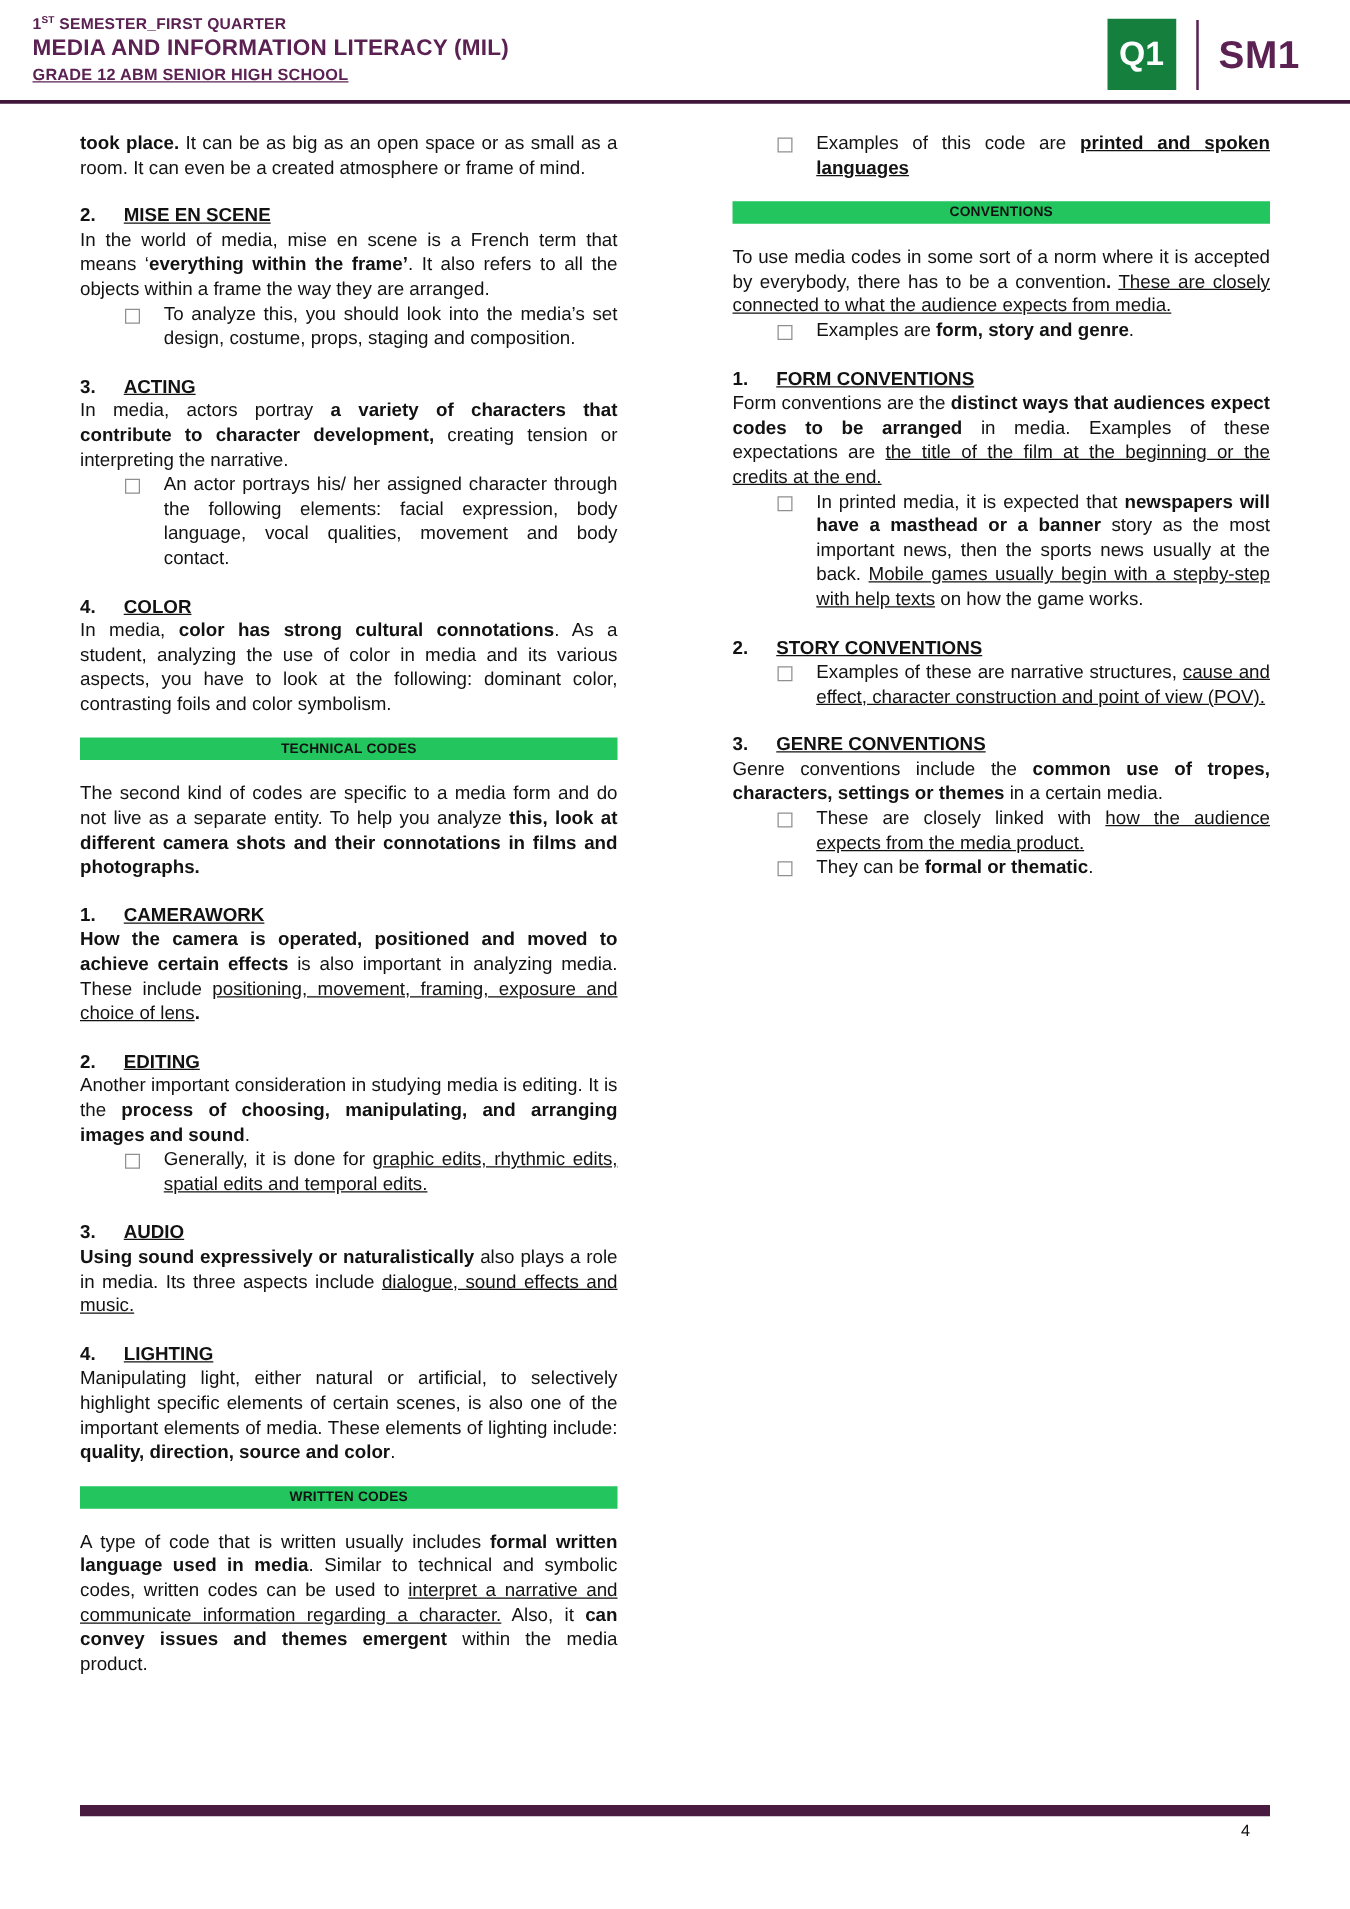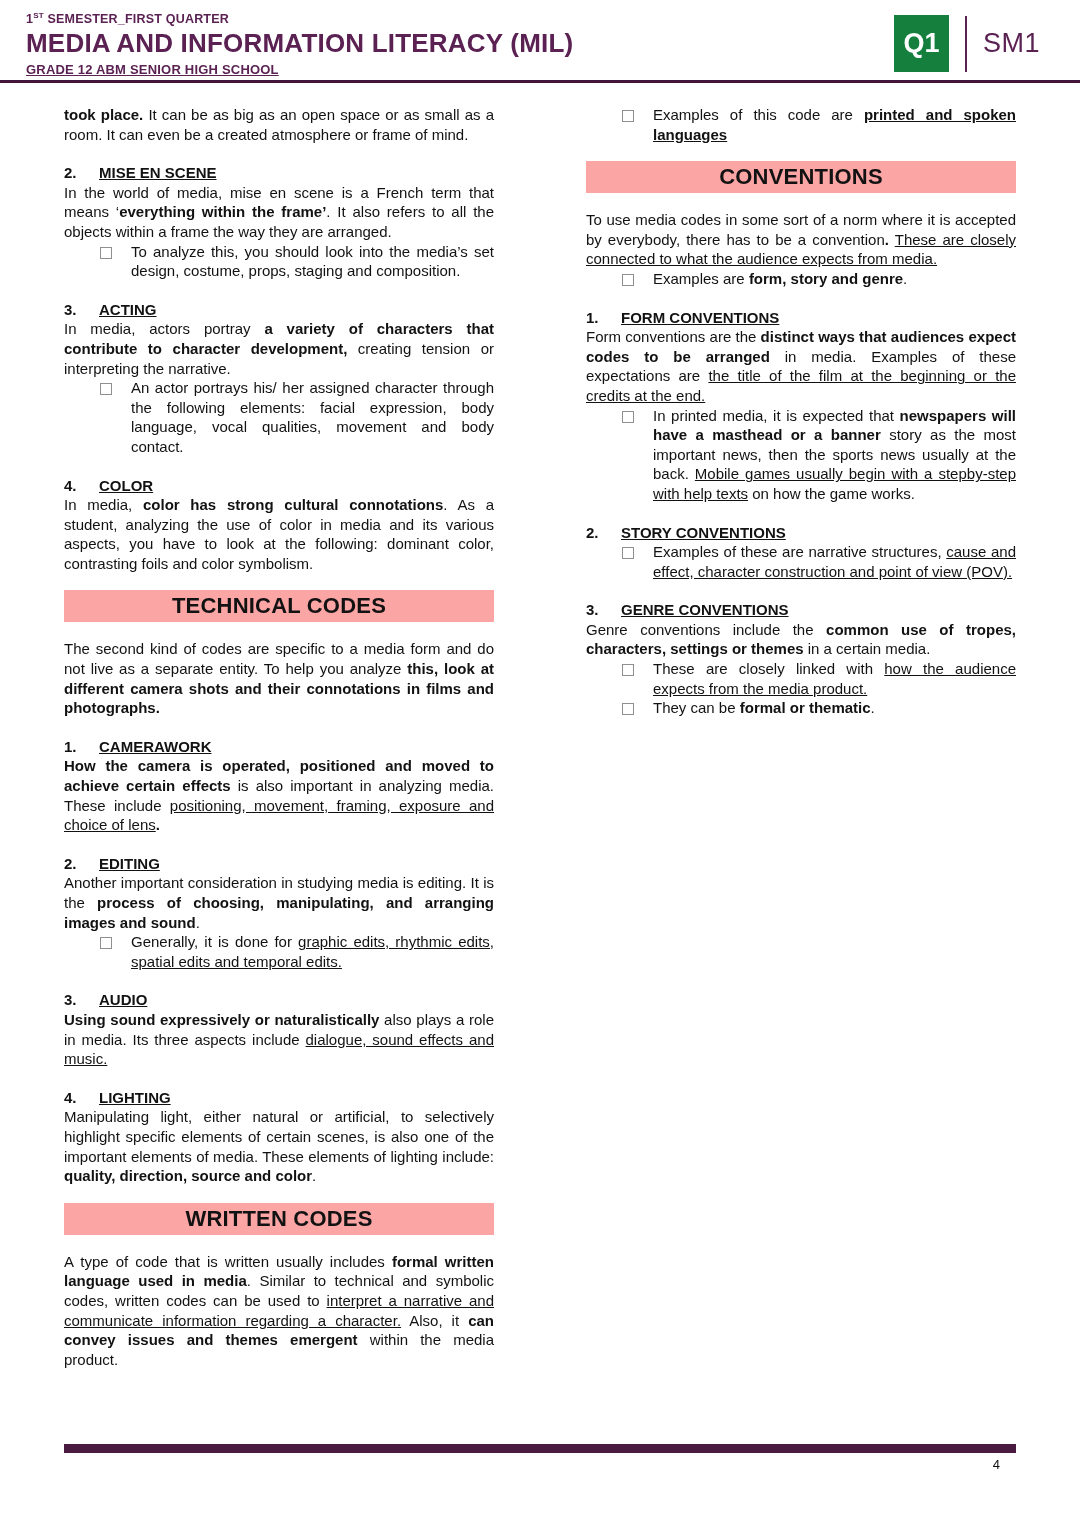--- a/index.html
+++ b/index.html
@@ -12,29 +12,29 @@
 
   
   .header{
     display:flex;justify-content:space-between;align-items:flex-start;
     height:83px;box-sizing:border-box;padding:11px 26px 0 26px;
     border-bottom:3px solid #41163a;
   }
   .h-left{display:flex;flex-direction:column;}
   .sem-line{font-size:12.5px;font-weight:bold;color:#5a2152;letter-spacing:.2px;}
   .sem-line sup{font-size:8px;}
-  .h-title{font-size:26px;font-weight:bold;color:#5a2152;margin-top:2px;letter-spacing:.2px;}
+  .h-title{font-size:18px;font-weight:bold;color:#5a2152;margin-top:2px;letter-spacing:.2px;}
   .h-sub{font-size:13px;font-weight:bold;color:#5a2152;margin-top:3px;letter-spacing:.2px;text-decoration:underline;}
   .h-right{display:flex;align-items:center;gap:16px;margin-top:4px;margin-right:14px;}
   .q-badge{
     width:55px;height:57px;background:#15803d;color:#ffffff;
     font-weight:bold;font-size:27px;display:flex;align-items:center;justify-content:center;
   }
   .v-div{width:2px;height:56px;background:#5a2152;}
-  .m-badge{font-size:27px;font-weight:normal;color:#5a2152;letter-spacing:.5px;}
+  .m-badge{font-size:31px;font-weight:bold;color:#5a2152;letter-spacing:.5px;}
 
   
   .content{display:flex;gap:92px;padding:0 64px;margin-top:22px;}
   .col{flex:1;min-width:0;}
 
   .para{margin:0;font-size:15px;line-height:19.6px;text-align:justify;}
   .b{font-weight:bold;}
   .u{text-decoration:underline;}
 
   .heading{margin-top:19px;font-size:15px;line-height:19.6px;font-weight:bold;display:flex;}
@@ -42,21 +42,21 @@
   .htext{text-decoration:underline;}
 
   .bullet{display:flex;font-size:15px;line-height:19.6px;}
   .bullet-box{
     flex:none;width:10px;height:10px;border:1px solid #8f8f8f;
     margin:5px 0 0 36px;background:#fff;
   }
   .bullet-text{flex:1;margin-left:19px;text-align:justify;}
 
   .banner{
-    margin:17px 0;background:#fca5a5;font-weight:bold;font-size:22px;
+    margin:17px 0;background:#22c55e;font-weight:bold;font-size:11px;
     text-align:center;padding:3px 0;letter-spacing:.2px;
   }
 
   
   .footer-bar{position:absolute;left:64px;right:64px;top:1444px;height:9px;background:#4a1b41;}
   .page-num{position:absolute;top:1457px;right:80px;font-size:13px;color:#111;}
 </style>
 </head>
 <body>
 

